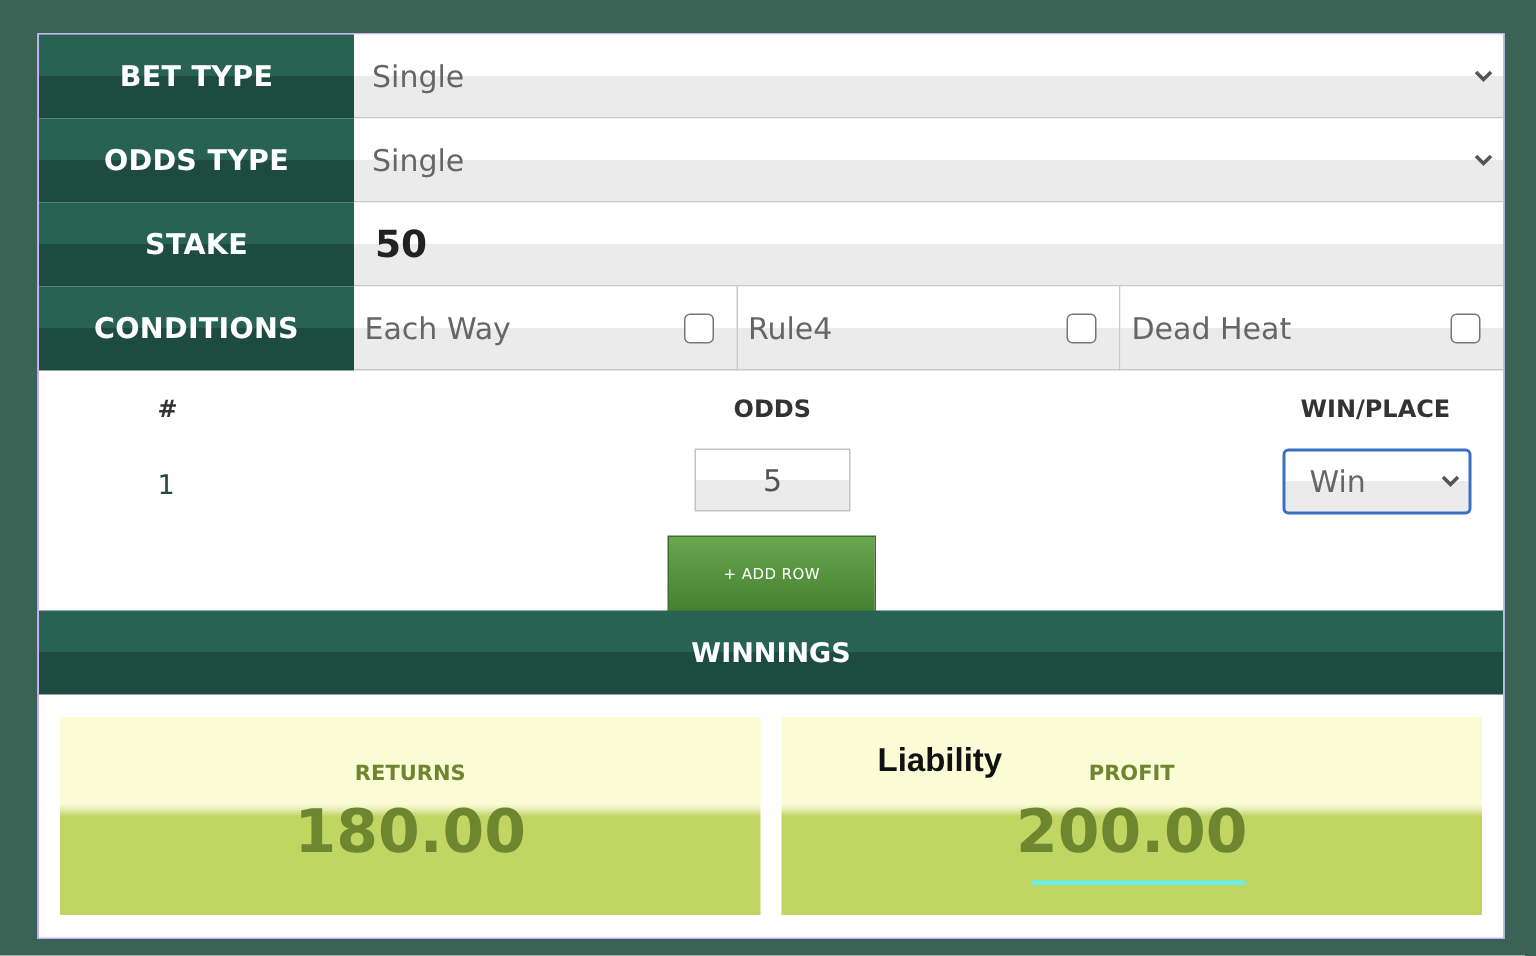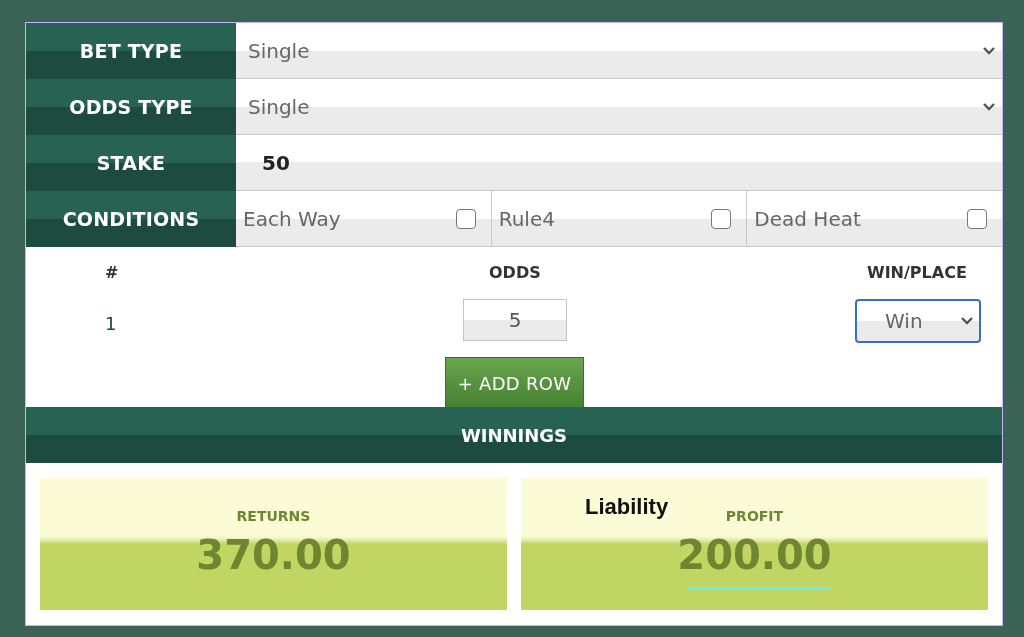--- a/index.html
+++ b/index.html
@@ -4,35 +4,35 @@
 <style>
   * { box-sizing: border-box; margin: 0; padding: 0; }
   html, body { width: 1024px; height: 637px; overflow: hidden; }
   body { background: #3b6355; font-family: "DejaVu Sans", sans-serif; position: relative; }
   .panel { position: absolute; left: 25px; top: 22px; width: 978px; height: 604px; background: #fff; border: 1px solid #c4b5fd; }
 
   .form-row { position: absolute; left: 0; width: 976px; height: 56px; display: flex; }
   .row-label { width: 210px; height: 100%; background: linear-gradient(#286253 0%, #286253 50%, #1d4b3f 50%, #1d4b3f 100%); color: #fff; font-weight: bold; font-size: 19px; display: flex; align-items: center; justify-content: center; letter-spacing: 0.2px; }
   .row-field { flex: 1; height: 100%; background: linear-gradient(#ffffff 0%, #ffffff 50%, #ebebeb 50%, #ebebeb 100%); border-bottom: 1px solid #c8c8c8; position: relative; display: flex; align-items: center; }
   .field-text { padding-left: 12px; font-size: 20px; color: #666; }
-  .field-text.bold { color: #222; font-weight: bold; font-size: 20px; padding-left: 14px; margin-left: 12px; }
+  .field-text.bold { color: #222; font-weight: bold; font-size: 25px; padding-left: 14px; }
   .chev { position: absolute; right: 6px; top: 50%; transform: translateY(-50%); font-size: 14px; color: #555; }
   .chev svg { display: block; }
 
   .cond-cell { flex: 1; height: 100%; position: relative; display: flex; align-items: center; border-right: 1px solid #c8c8c8; background: linear-gradient(#ffffff 0%, #ffffff 50%, #ebebeb 50%, #ebebeb 100%); border-bottom: 1px solid #c8c8c8; }
   .cond-cell:last-child { border-right: none; }
   .cond-label { padding-left: 7px; font-size: 20px; color: #666; }
   .cbox { position: absolute; right: 15px; top: 50%; transform: translateY(-50%); width: 20px; height: 20px; border: 1.5px solid #777; border-radius: 4px; background: #fff; }
 
   .hdr { position: absolute; top: 240px; font-size: 16px; font-weight: bold; color: #333; }
   .num { position: absolute; left: 79px; top: 290px; font-size: 18px; color: #1d4b3f; }
   .odds-input { position: absolute; left: 437px; top: 276px; width: 104px; height: 42px; border: 1px solid #c4c4c4; background: linear-gradient(#fff 0%, #fff 50%, #ebebeb 50%, #ebebeb 100%); display: flex; align-items: center; justify-content: center; font-size: 20px; color: #555; }
-  .wp-select { position: absolute; left: 829px; top: 276px; width: 126px; height: 44px; border: 2px solid #3a6fc4; border-radius: 4px; background: linear-gradient(#fff 0%, #fff 50%, #ebebeb 50%, #ebebeb 100%); display: flex; align-items: center; padding-left: 28px; font-size: 20px; color: #666; }
+  .wp-select { position: absolute; left: 829px; top: 276px; width: 126px; height: 44px; border: 2px solid #3a6fc4; border-radius: 4px; background: linear-gradient(#fff 0%, #fff 50%, #ebebeb 50%, #ebebeb 100%); display: flex; align-items: center; padding-left: 16px; font-size: 20px; color: #666; }
   .wp-select .chev { right: 5px; }
-  .add-btn { position: absolute; left: 419px; top: 334px; width: 139px; height: 52px; background: linear-gradient(#6aa64f, #44802f); border: 1px solid #3c6f2a; color: #fff; font-size: 18px; display: flex; align-items: center; justify-content: center; letter-spacing: 0.3px; }
+  .add-btn { position: absolute; left: 419px; top: 334px; width: 139px; height: 52px; background: linear-gradient(#6aa64f, #44802f); border: 1px solid #3c6f2a; color: #fff; font-size: 10px; display: flex; align-items: center; justify-content: center; letter-spacing: 0.3px; }
 
   .win-bar { position: absolute; left: 0; top: 384px; width: 976px; height: 56px; background: linear-gradient(#286253 0%, #286253 50%, #1d4b3f 50%, #1d4b3f 100%); color: #fff; font-weight: bold; font-size: 18px; display: flex; align-items: center; justify-content: center; }
 
   .res-box { position: absolute; top: 455px; width: 467px; height: 132px; background: linear-gradient(#fbfcd6 0%, #fbfcd6 44%, #e4eab0 47%, #c1d662 50%, #c1d662 100%); }
   .res-label { position: absolute; left: 0; right: 0; top: 30px; text-align: center; font-size: 14px; font-weight: bold; color: #6f8630; }
   .res-value { position: absolute; left: 0; right: 0; top: 54px; text-align: center; font-size: 40px; font-weight: bold; color: #6f8630; }
   .liability { position: absolute; left: 64px; top: 16px; font-family: "Liberation Sans", sans-serif; font-weight: bold; font-size: 22px; color: #111; }
   .underline { position: absolute; left: 167px; top: 109px; width: 142px; height: 3px; background: #66f0f0; }
 </style>
 </head>
@@ -102,21 +102,21 @@
           <path d="M2 2 L7 7 L12 2" stroke="#555" stroke-width="2.4" fill="none"></path>
         </svg>
       </span>
   </div>
   <div class="add-btn">+ ADD ROW</div>
 
   <div class="win-bar">WINNINGS</div>
 
   <div class="res-box" style="left:14px">
     <div class="res-label">RETURNS</div>
-    <div class="res-value">370.00</div>
+    <div class="res-value">180.00</div>
   </div>
 
   <div class="res-box" style="left:495px">
     <div class="liability">Liability</div>
     <div class="res-label">PROFIT</div>
     <div class="res-value">200.00</div>
     <div class="underline"></div>
   </div>
 
 </div>

